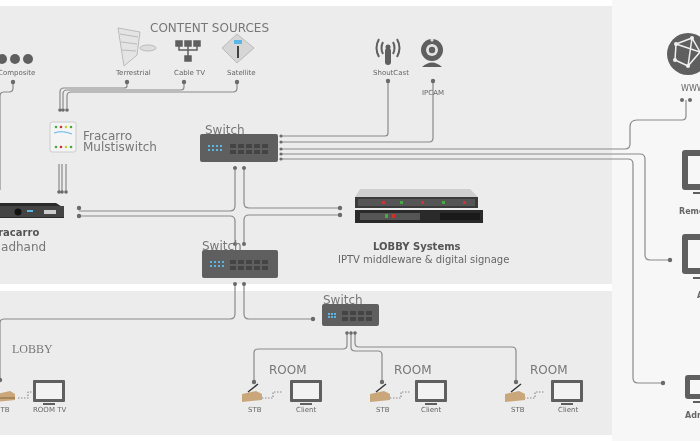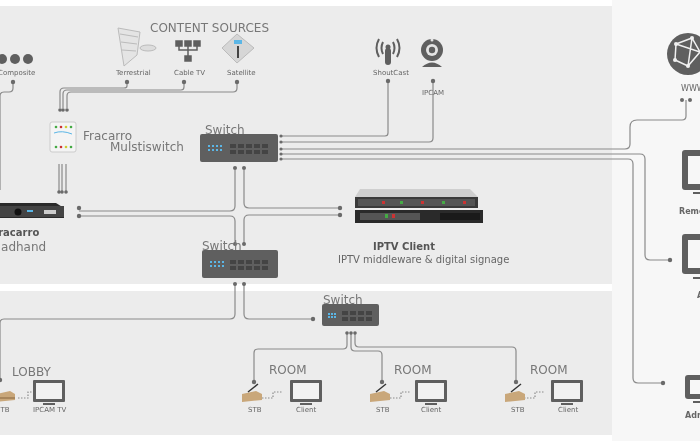--- a/index.html
+++ b/index.html
@@ -312,40 +312,40 @@
 
 <div class="lbl-md" style="left:150px;top:21px;">CONTENT SOURCES</div>
 <div class="lbl" style="left:-2px;top:69px;">Composite</div>
 <div class="lbl" style="left:116px;top:69px;text-align:right;">Terrestrial</div>
 <div class="lbl" style="left:174px;top:69px;">Cable TV</div>
 <div class="lbl" style="left:227px;top:69px;">Satellite</div>
 <div class="lbl" style="left:373px;top:69px;text-align:right;">ShoutCast</div>
 <div class="lbl" style="left:422px;top:53px;margin-top:36px;">IPCAM</div>
 
 <div class="lbl-md" style="left:83px;top:129px;">Fracarro</div>
-<div class="lbl-md" style="left:83px;top:140px;margin-left:27px;">Mulstiswitch</div>
+<div class="lbl-md" style="left:83px;top:140px;">Mulstiswitch</div>
 
 <div class="lbl-bold" style="left:-8px;top:227px;">Fracarro</div>
 <div class="lbl-md" style="left:-8px;top:240px;">Hadhand</div>
 
 <div class="lbl-md" style="left:205px;top:123px;">Switch</div>
 <div class="lbl-md" style="left:202px;top:239px;">Switch</div>
 <div class="lbl-md" style="left:323px;top:293px;">Switch</div>
 
-<div class="lbl-bold" style="left:373px;top:241px;">IPTV Client</div>
+<div class="lbl-bold" style="left:373px;top:241px;">LOBBY Systems</div>
 <div class="lbl" style="left:338px;top:254px;font-size:10px;">IPTV middleware &amp; digital signage</div>
 
 <div class="lbl" style="left:681px;top:84px;font-size:8px;">WWW</div>
 <div class="lbl" style="left:679px;top:207px;font-size:8px;font-weight:bold;">Remote</div>
 <div class="lbl" style="left:697px;top:291px;font-size:8px;font-weight:bold;">Admin</div>
 <div class="lbl" style="left:685px;top:411px;font-size:8px;font-weight:bold;">Admin</div>
 
-<div class="lbl-md" style="left:12px;top:365px;">LOBBY</div>
+<div class="lbl-md" style="left:12px;top:342px;font-family:Liberation Serif, serif;">LOBBY</div>
 <div class="lbl" style="left:-4px;top:406px;">STB</div>
-<div class="lbl" style="left:33px;top:406px;">IPCAM TV</div>
+<div class="lbl" style="left:33px;top:406px;">ROOM TV</div>
 
 <div class="lbl-md" style="left:269px;top:363px;">ROOM</div>
 <div class="lbl" style="left:248px;top:406px;">STB</div>
 <div class="lbl" style="left:296px;top:406px;">Client</div>
 
 <div class="lbl-md" style="left:394px;top:363px;">ROOM</div>
 <div class="lbl" style="left:376px;top:406px;">STB</div>
 <div class="lbl" style="left:421px;top:406px;">Client</div>
 
 <div class="lbl-md" style="left:530px;top:363px;">ROOM</div>

